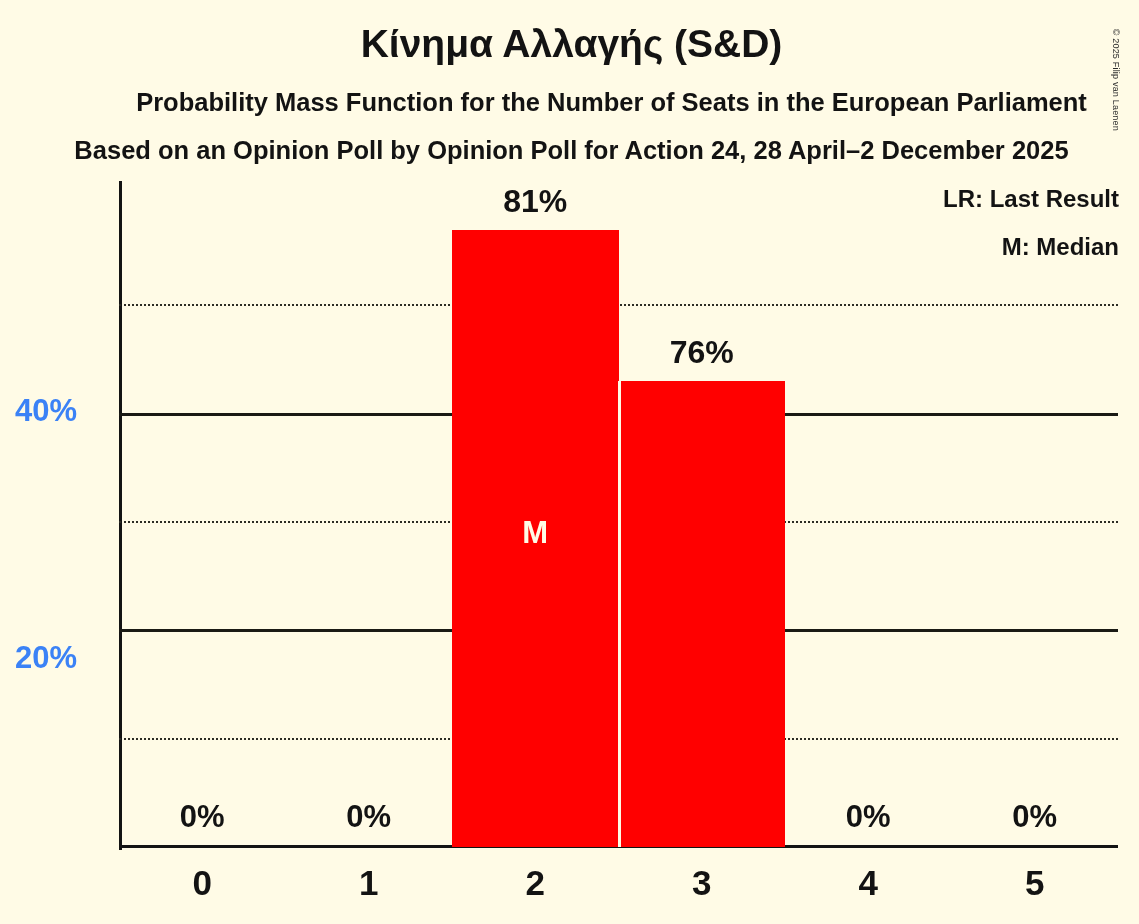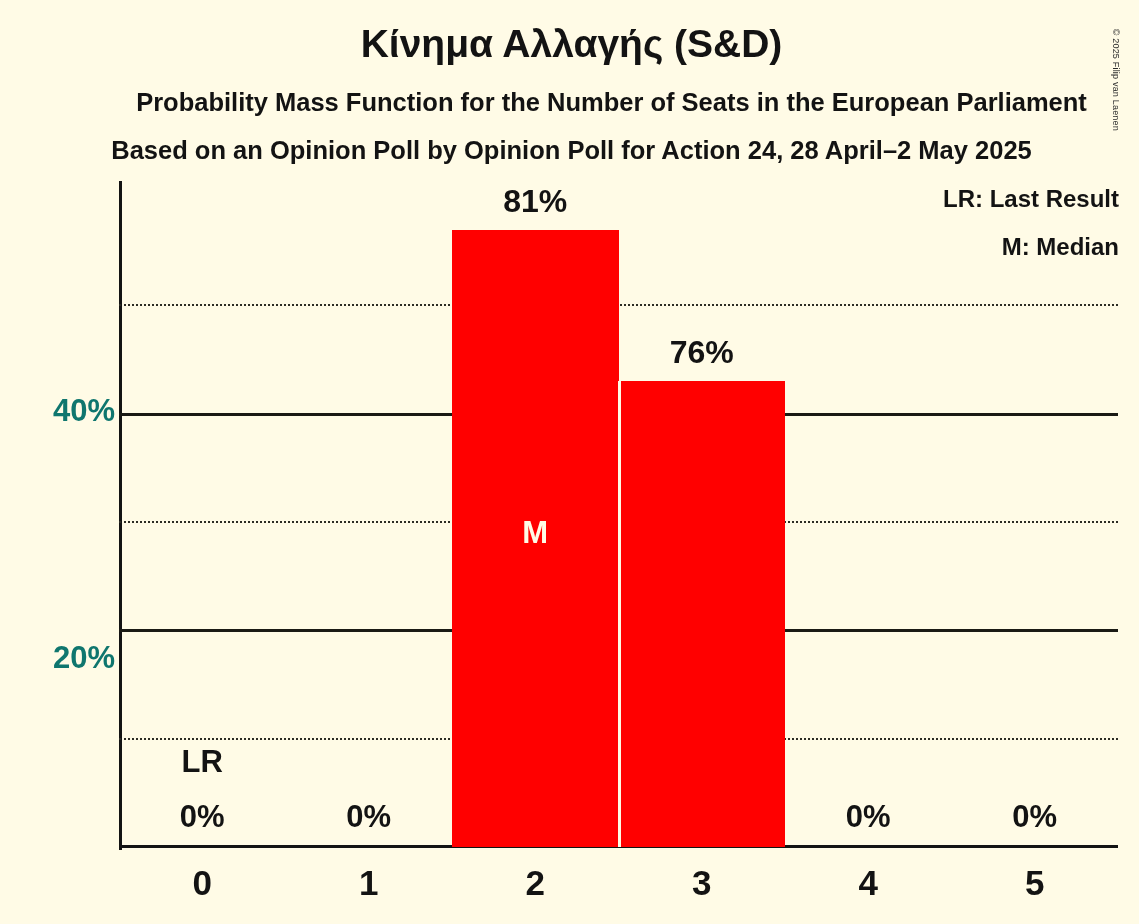--- a/index.html
+++ b/index.html
@@ -113,24 +113,23 @@
   .gridline.solid {
     border-top: 3px dashed #1a1a14;
     border-top-style: solid;
   }
 
   
   .y-tick-label {
     position: absolute;
     right: 1024px;
     width: 100px;
-    text-align: right;
-    font-size: 31px;
-    font-weight: bold;
-    color: #0f766e;
+    font-size: 31px;
+    font-weight: bold;
+    color: #3b82f6;
   }
 
   
   .bar {
     position: absolute;
     bottom: 0;
     background: #FF0000;
   }
   .bar-sep {
     position: absolute;
@@ -178,21 +177,21 @@
     color: #131313;
   }
 </style>
 </head>
 <body>
 
 <div id="chart-root">
 
   <div class="title" id="chart-title">Κίνημα Αλλαγής (S&amp;D)</div>
   <div class="title" id="chart-subtitle-1">Probability Mass Function for the Number of Seats in the European Parliament</div>
-  <div class="title" id="chart-subtitle-2">Based on an Opinion Poll by Opinion Poll for Action 24, 28 April–2 May 2025</div>
+  <div class="title" id="chart-subtitle-2">Based on an Opinion Poll by Opinion Poll for Action 24, 28 April–2 December 2025</div>
 
   <div id="copyright">© 2025 Filip van Laenen</div>
 
   <div class="legend-line" id="legend-lr">LR: Last Result</div>
   <div class="legend-line" id="legend-m">M: Median</div>
 
   <div id="y-axis-line"></div>
   <div id="x-axis-line"></div>
 
   <div id="plot-area">
@@ -218,20 +217,19 @@
   <div id="x-ticks-layer">
       <div class="x-tick-label" style="left: 119px; width: 166.5px;">0</div>
       <div class="x-tick-label" style="left: 285.5px; width: 166.5px;">1</div>
       <div class="x-tick-label" style="left: 452px; width: 166.5px;">2</div>
       <div class="x-tick-label" style="left: 618.5px; width: 166.5px;">3</div>
       <div class="x-tick-label" style="left: 785px; width: 166.5px;">4</div>
       <div class="x-tick-label" style="left: 951.5px; width: 166.5px;">5</div>
     </div>
 
 <div class="bar-value zero" style="left: 119px; width: 166.5px; top: 799px;">0%</div>
-    <div class="marker lr" style="left: 119px; width: 166.5px; top: 744px;">LR</div>
     <div class="bar-value zero" style="left: 285.5px; width: 166.5px; top: 799px;">0%</div>
     <div class="bar-value" style="left: 452px; width: 166.5px; top: 182.655px;">81%</div>
     <div class="marker median" style="left: 452px; width: 166.5px; top: 515.327px; color: rgb(255, 251, 230);">M</div>
     <div class="bar-value" style="left: 618.5px; width: 166.5px; top: 334.283px;">76%</div>
     <div class="bar-value zero" style="left: 785px; width: 166.5px; top: 799px;">0%</div>
     <div class="bar-value zero" style="left: 951.5px; width: 166.5px; top: 799px;">0%</div>
   </div>
 
 </body></html>

